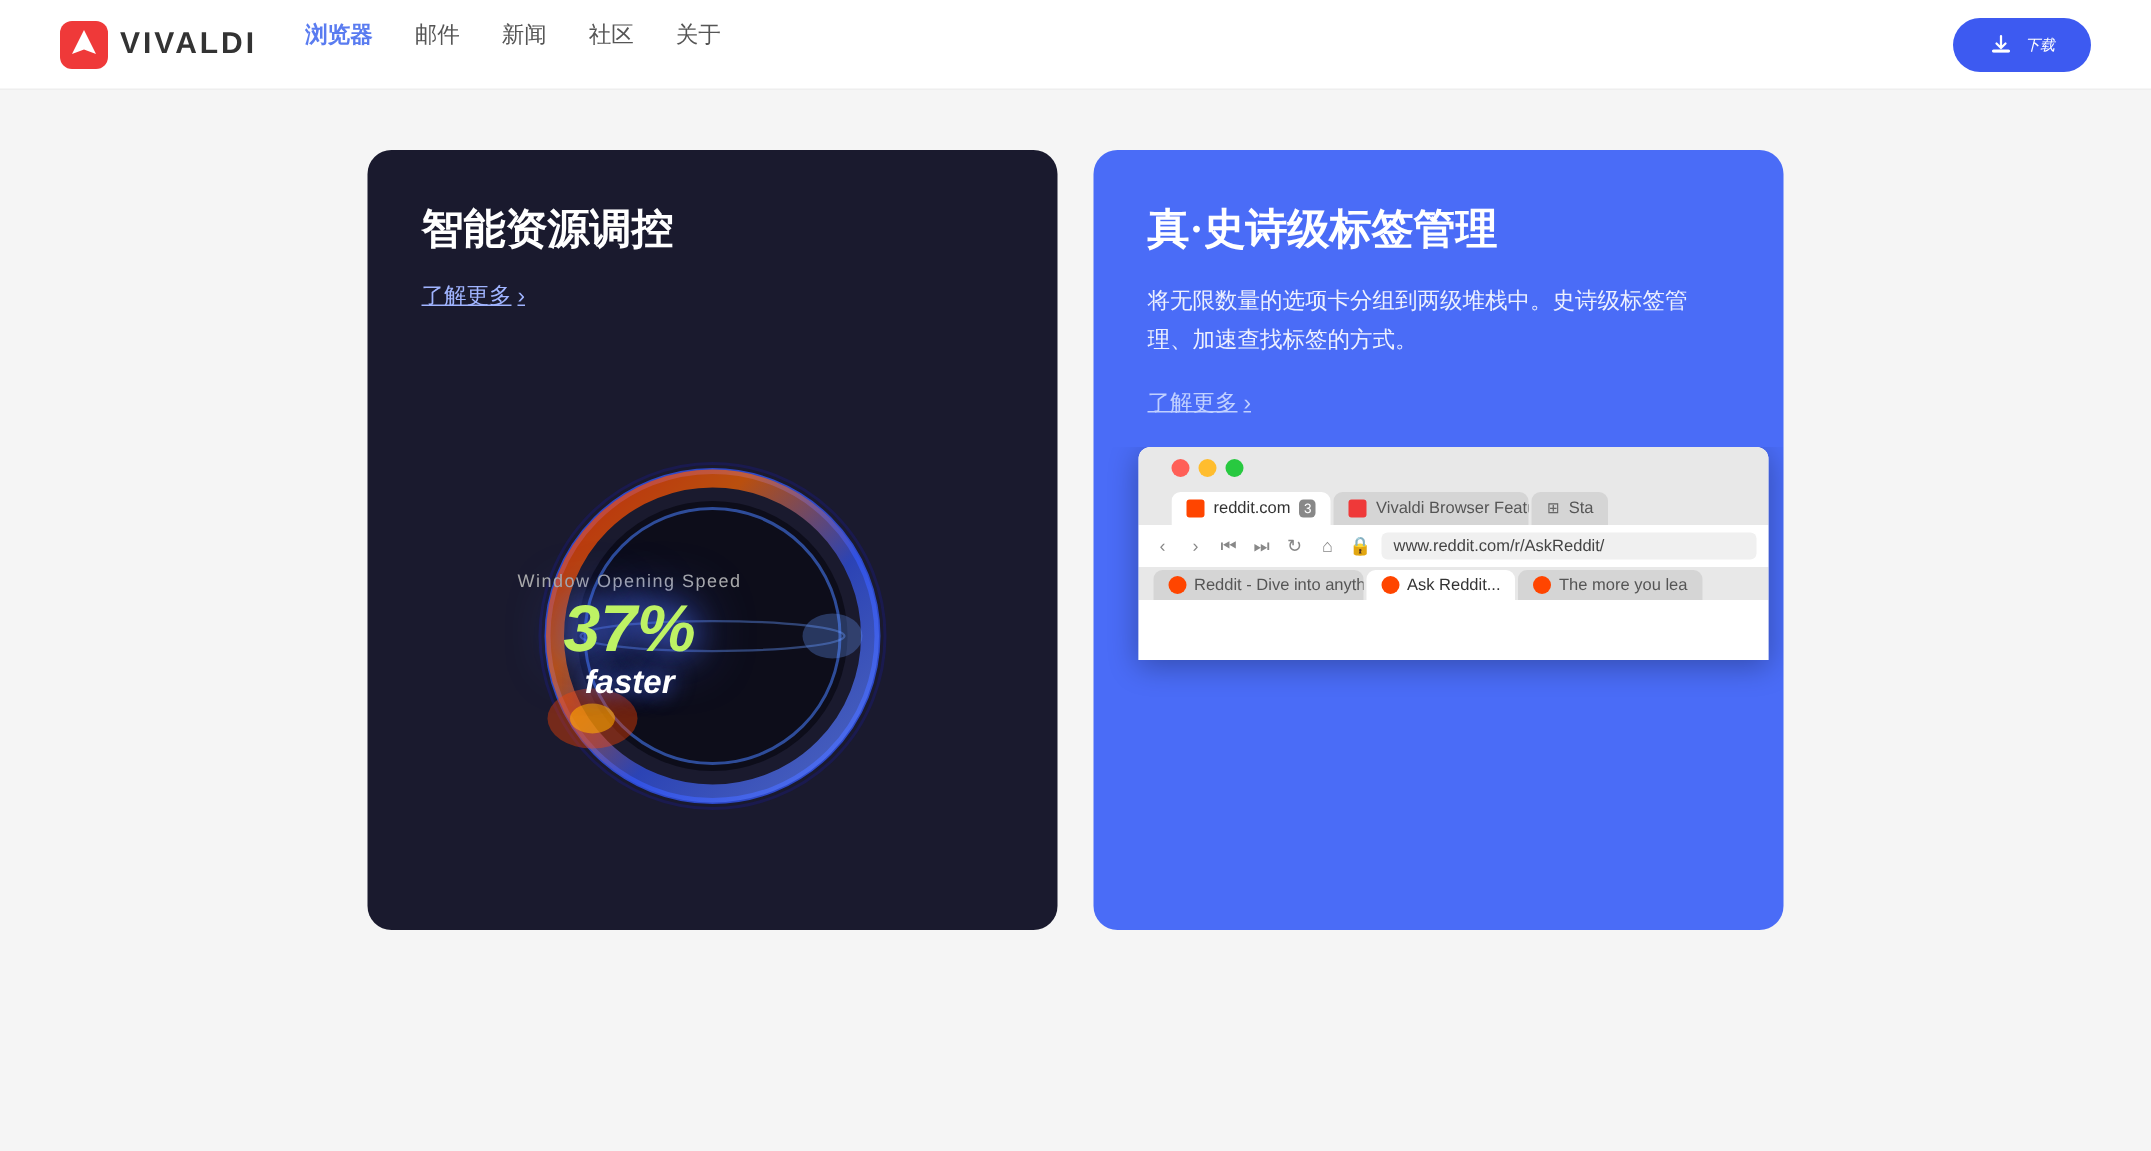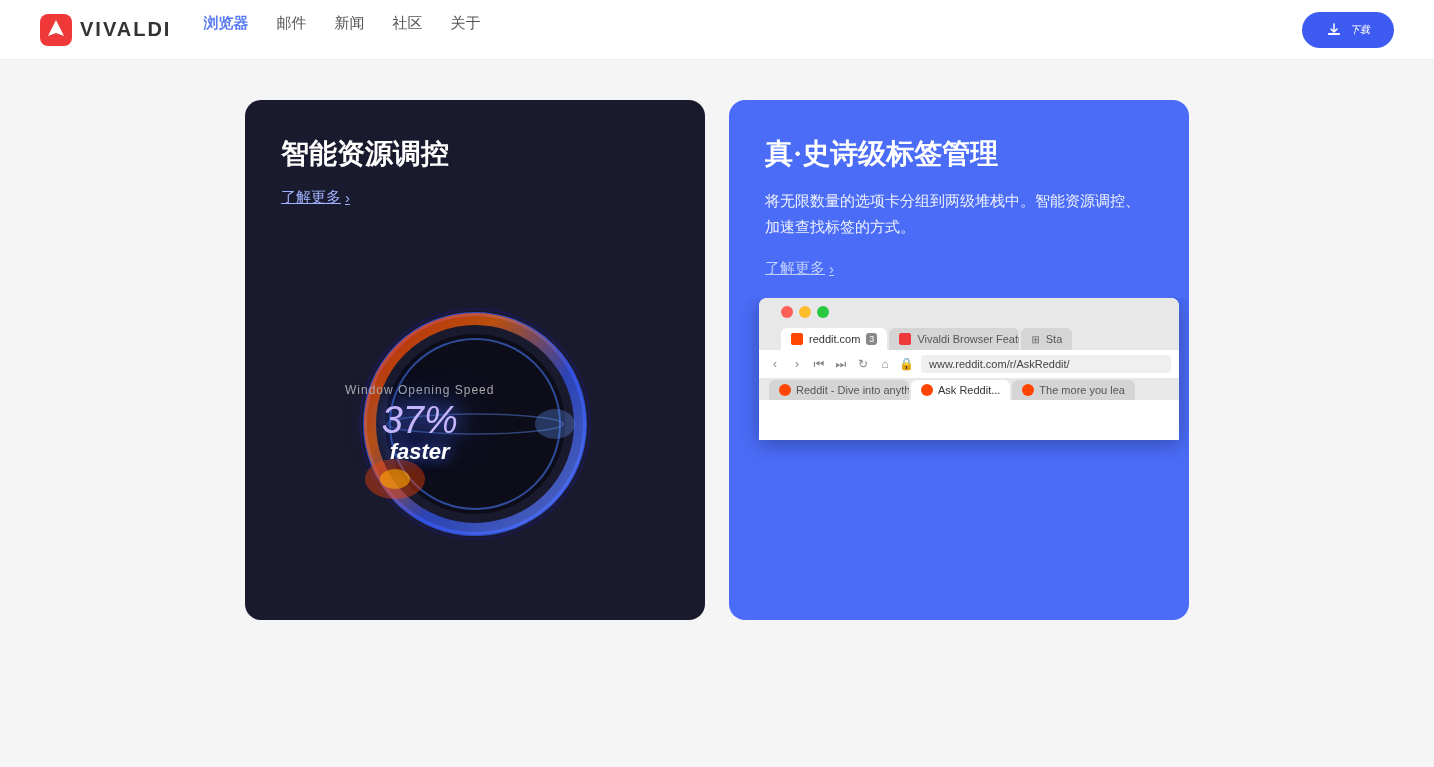--- a/index.html
+++ b/index.html
@@ -159,23 +159,23 @@
       z-index: 2;
       text-align: center;
     }
     .speed-label-top {
       font-size: 12px;
       color: #aaa;
       letter-spacing: 1px;
       margin-bottom: 4px;
     }
     .speed-percent {
-      font-size: 38px;
-      font-weight: 400;
-      color: #c4b5fd;
+      font-size: 44px;
+      font-weight: 700;
+      color: #bef264;
       line-height: 1;
       text-shadow: 0 0 20px #4a6cf7, 0 0 40px #4a6cf7;
       font-style: italic;
     }
     .speed-faster {
       font-size: 22px;
       font-weight: 700;
       color: #fff;
       text-shadow: 0 0 15px #4a6cf7;
       font-style: italic;
@@ -397,21 +397,21 @@
           <div class="speed-percent">37%</div>
           <div class="speed-faster">faster</div>
         </div>
       </div>
     </div>
   </div>
 
   <div class="card card-right">
     <div class="card-content">
       <div class="card-title">真·史诗级标签管理</div>
-      <div class="card-desc">将无限数量的选项卡分组到两级堆栈中。智能资源调控、加速查找标签的方式。</div>
+      <div class="card-desc">将无限数量的选项卡分组到两级堆栈中。史诗级标签管理、加速查找标签的方式。</div>
       <a class="card-link">
         <span>了解更多</span>
         <span> ›</span>
       </a>
     </div>
     <div class="card-visual-right">
       <div class="browser-mockup">
 
         <div class="browser-titlebar">
           <div class="traffic-lights">

